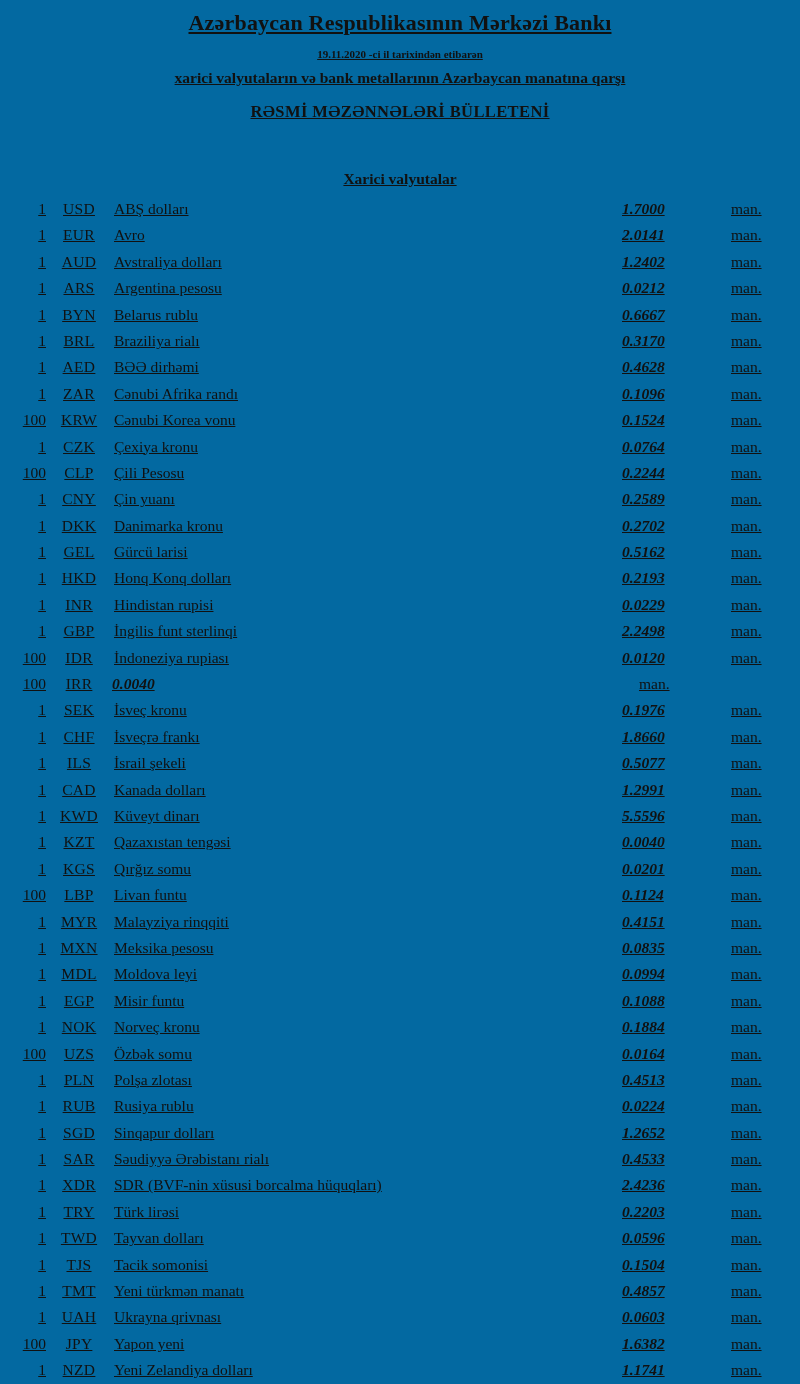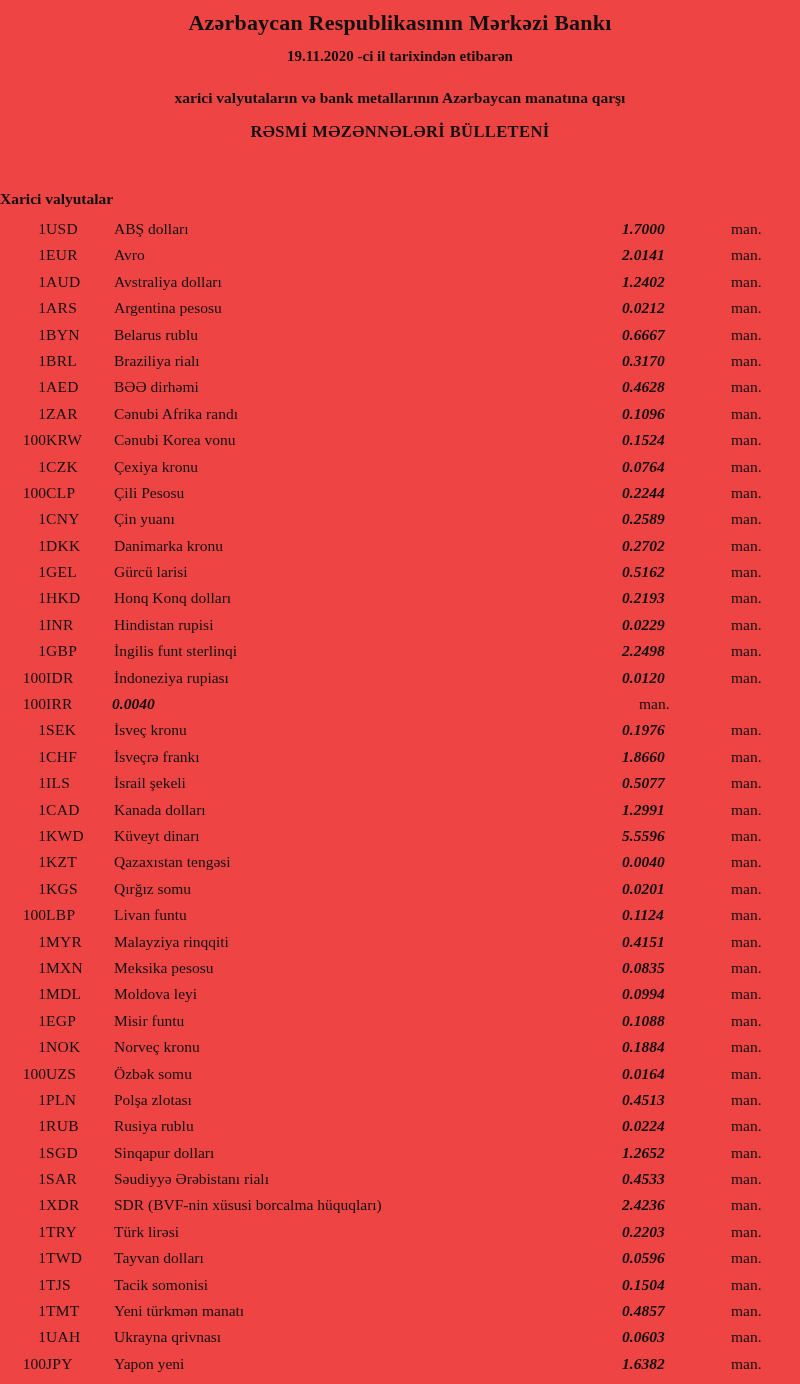--- a/index.html
+++ b/index.html
@@ -6,64 +6,66 @@
   html, body { background: #ffffff; }
   body {
     font-family: "Liberation Serif", "DejaVu Serif", serif;
     color: #111111;
   }
   .page {
     position: relative;
     width: 800px;
     height: 1384px;
     margin: 0 auto;
-    background: #ef4444;
+    background: #0369a1;
     overflow: hidden;
+    text-decoration: underline;
   }
   .doc-header { text-align: center; padding-top: 10px; }
   .doc-title {
     font-size: 22px;
     font-weight: bold;
     letter-spacing: 0.2px;
   }
   .doc-dateline {
     margin-top: 12px;
-    font-size: 15px;
+    font-size: 11px;
     font-weight: bold;
   }
   .doc-subtitle {
-    margin-top: 24px;
+    margin-top: 9px;
     font-size: 15.5px;
     font-weight: bold;
   }
   .doc-bulletin {
     margin-top: 15px;
     font-size: 16.5px;
     font-weight: bold;
     letter-spacing: 0.4px;
   }
   .section-title {
     margin-top: 48px;
+    text-align: center;
     font-size: 15.5px;
     font-weight: bold;
   }
   .rates-table {
     margin-top: 12px;
   }
   .rate-row {
     display: grid;
     grid-template-columns: 28px 66px 1fr 92px 54px;
     align-items: baseline;
     height: 26.4px;
     padding-left: 18px;
     padding-right: 32px;
     font-size: 15.5px;
   }
   .cell-qty   { text-align: right; }
-  .cell-code  { letter-spacing: 0.3px; }
+  .cell-code  { text-align: center; letter-spacing: 0.3px; }
   .cell-name  { text-align: left; padding-left: 2px; }
   .cell-rate  { font-weight: bold; font-style: italic; }
   .cell-unit  { text-align: left; padding-left: 17px; }
 </style>
 </head>
 <body>
 
 <div class="page">
 
   <div class="doc-header">

